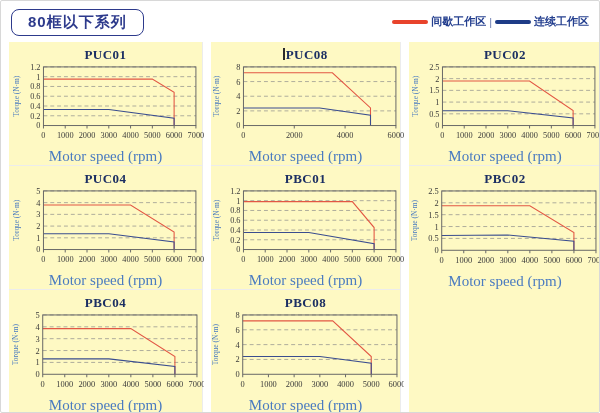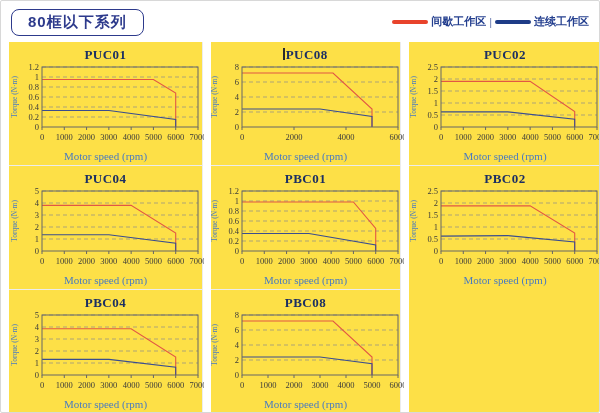--- a/index.html
+++ b/index.html
@@ -3,26 +3,26 @@
 <meta charset="utf-8">
 <style>
   html,body{margin:0;padding:0;background:#fff;font-family:"Liberation Sans",sans-serif;}
   .frame{width:600px;height:413px;box-sizing:border-box;border:1px solid #d8d8d8;border-radius:2px;overflow:hidden;background:#fff;}
   .topbar{height:41px;display:flex;align-items:center;justify-content:space-between;padding:0 10px;box-sizing:border-box;}
   .badge{border:1.5px solid #2d3a8c;border-radius:8px;color:#2d3a8c;font-weight:bold;font-size:15px;padding:3px 16px;margin-top:2px;letter-spacing:1px;background:#fff;}
   .legend{display:flex;align-items:center;gap:3px;font-size:11px;font-weight:bold;color:#243f8f;}
   .legend .swatch{display:inline-block;width:36px;height:4px;border-radius:2px;}
   .legend .sep{color:#6b7bb0;font-weight:normal;}
   .grid{display:grid;grid-template-columns:202px 198px 200px;grid-template-rows:124px 124px 124px;}
-  .cell{box-sizing:border-box;padding-top:5px;display:flex;flex-direction:column;align-items:center;background:#fde047;margin-left:8px;}
+  .cell{box-sizing:border-box;padding-top:5px;display:flex;flex-direction:column;align-items:center;background:#fef9c3;margin-left:8px;}
   .cell.br{border-right:1px solid #ececec;}
   .cell.bb{border-bottom:1px solid #ececec;}
   .chart-title{font-family:"Liberation Serif",serif;font-weight:bold;font-size:13px;color:#1c2f63;height:16px;line-height:16px;letter-spacing:0.5px;}
   .chart-title .cursor-bar{display:inline-block;width:1.5px;height:12px;background:#2b2b2b;margin-right:1px;vertical-align:-1px;}
-  .xlabel{font-family:"Liberation Serif",serif;font-size:11px;color:#4a7bc0;margin-top:-1px;}
+  .xlabel{font-family:"Liberation Serif",serif;font-size:15px;color:#4a7bc0;margin-top:-1px;}
   svg text{font-family:"Liberation Serif",serif;}
 </style>
 </head>
 <body>
 
 <div class="frame">
   <div class="topbar">
     <div class="badge">80框以下系列</div>
     <div class="legend">
       <span class="swatch" style="background: rgb(232, 67, 44);"></span>

